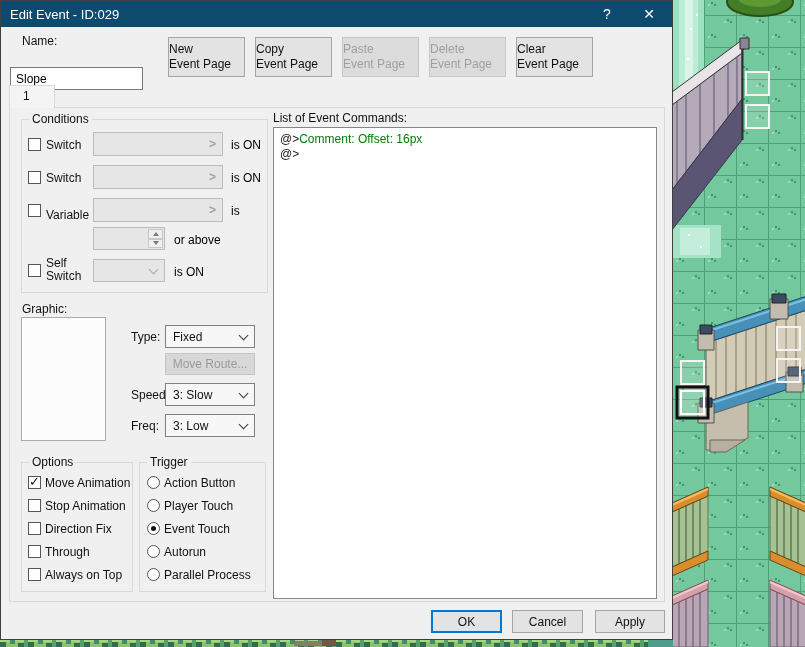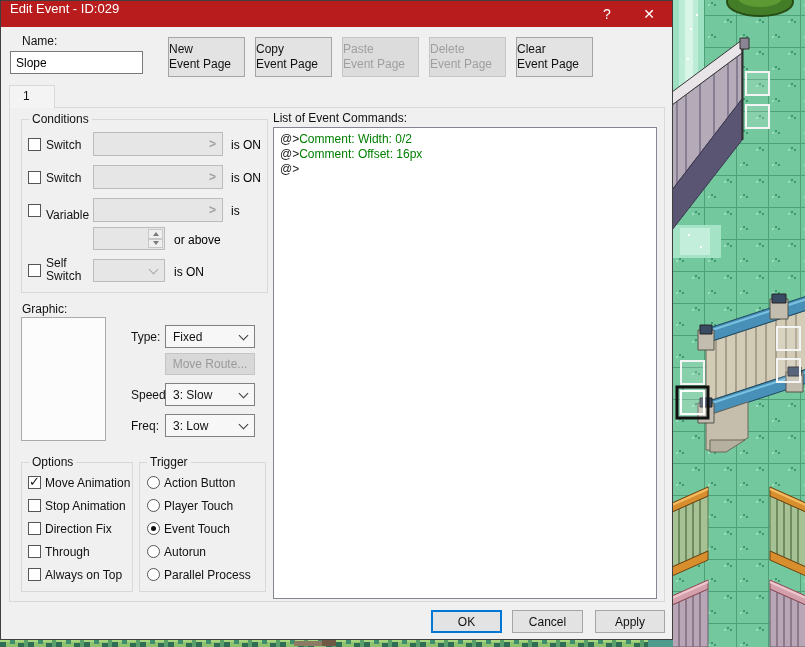--- a/index.html
+++ b/index.html
@@ -5,22 +5,22 @@
   html,body{margin:0;padding:0}
   body{width:805px;height:647px;position:relative;overflow:hidden;
        font-family:"Liberation Sans","DejaVu Sans",sans-serif;font-size:12px;color:#111;
        background:#74c89e}
   .map-view{position:absolute;inset:0}
   .map-view svg{display:block}
 
   
   .dialog{position:absolute;left:0;top:0;width:673px;height:640px;background:#f0f0f0;
           border:1px solid #3f3f3f;box-sizing:border-box}
-  .titlebar{position:absolute;left:0;top:0;width:100%;height:26px;background:#b91c1c;color:#fff;
-            display:flex;align-items:flex-start;box-sizing:border-box}
+  .titlebar{position:absolute;left:0;top:0;width:100%;height:26px;background:#0c4a6e;color:#fff;
+            display:flex;align-items:center;box-sizing:border-box}
   .tb-title{padding-left:9px;font-size:13px;flex:1}
   .tb-btn{width:38px;height:26px;display:flex;align-items:center;justify-content:center;
           color:#fff;font-size:14px;cursor:default}
   .tb-btn.close{width:46px}
 
   .lbl{position:absolute;white-space:nowrap}
   .dis{color:#000000}
 
   .tinput{position:absolute;box-sizing:border-box;background:#fff;border:1px solid #7a7a7a;
           padding:0 5px;font:12px "Liberation Sans",sans-serif}
@@ -208,21 +208,21 @@
 
 <div class="dialog">
 
   <div class="titlebar">
     <span class="tb-title">Edit Event - ID:029</span>
     <span class="tb-btn">?</span>
     <span class="tb-btn close">✕</span>
   </div>
 
   <span class="lbl" style="left:21px;top:33px">Name:</span>
-  <input class="tinput" style="left: 9px; top: 50px; width: 133px; height: 23px;" type="text" value="Slope">
+  <input class="tinput" style="left: 9px; top: 66px; width: 133px; height: 23px;" type="text" value="Slope">
 
   <div class="pgbtn" style="left:167px;top:36px">
     <div>New</div>
     <div>Event Page</div>
   </div>
   <div class="pgbtn" style="left:254px;top:36px">
     <div>Copy</div>
     <div>Event Page</div>
   </div>
   <div class="pgbtn off" style="left:341px;top:36px">
@@ -287,21 +287,20 @@
   <span class="lbl" style="left:45px;top:255px">Self</span>
   <span class="lbl" style="left:45px;top:268px">Switch</span>
   <div class="combo off" style="left:92px;top:258px;width:72px;height:23px">
     <span></span>
     <span class="caret"></span>
   </div>
   <span class="lbl dis" style="left:173px;top:264px">is ON</span>
 
   <span class="lbl" style="left:272px;top:110px">List of Event Commands:</span>
   <div class="listbox">
-    <div class="cmdline"><span class="pfx">@&gt;</span><span class="cmt">Comment: Width: 0/2</span></div>
     <div class="cmdline"><span class="pfx">@&gt;</span><span class="cmt">Comment: Offset: 16px</span></div>
     <div class="cmdline"><span class="pfx">@&gt;</span><span class="cmt"></span></div>
   </div>
 
   <span class="lbl" style="left:21px;top:301px">Graphic:</span>
   <div class="gfxbox"></div>
 
   <span class="lbl" style="left:130px;top:329px">Type:</span>
   <div class="combo" style="left:164px;top:324px;width:90px;height:23px">
     <span>Fixed</span>

